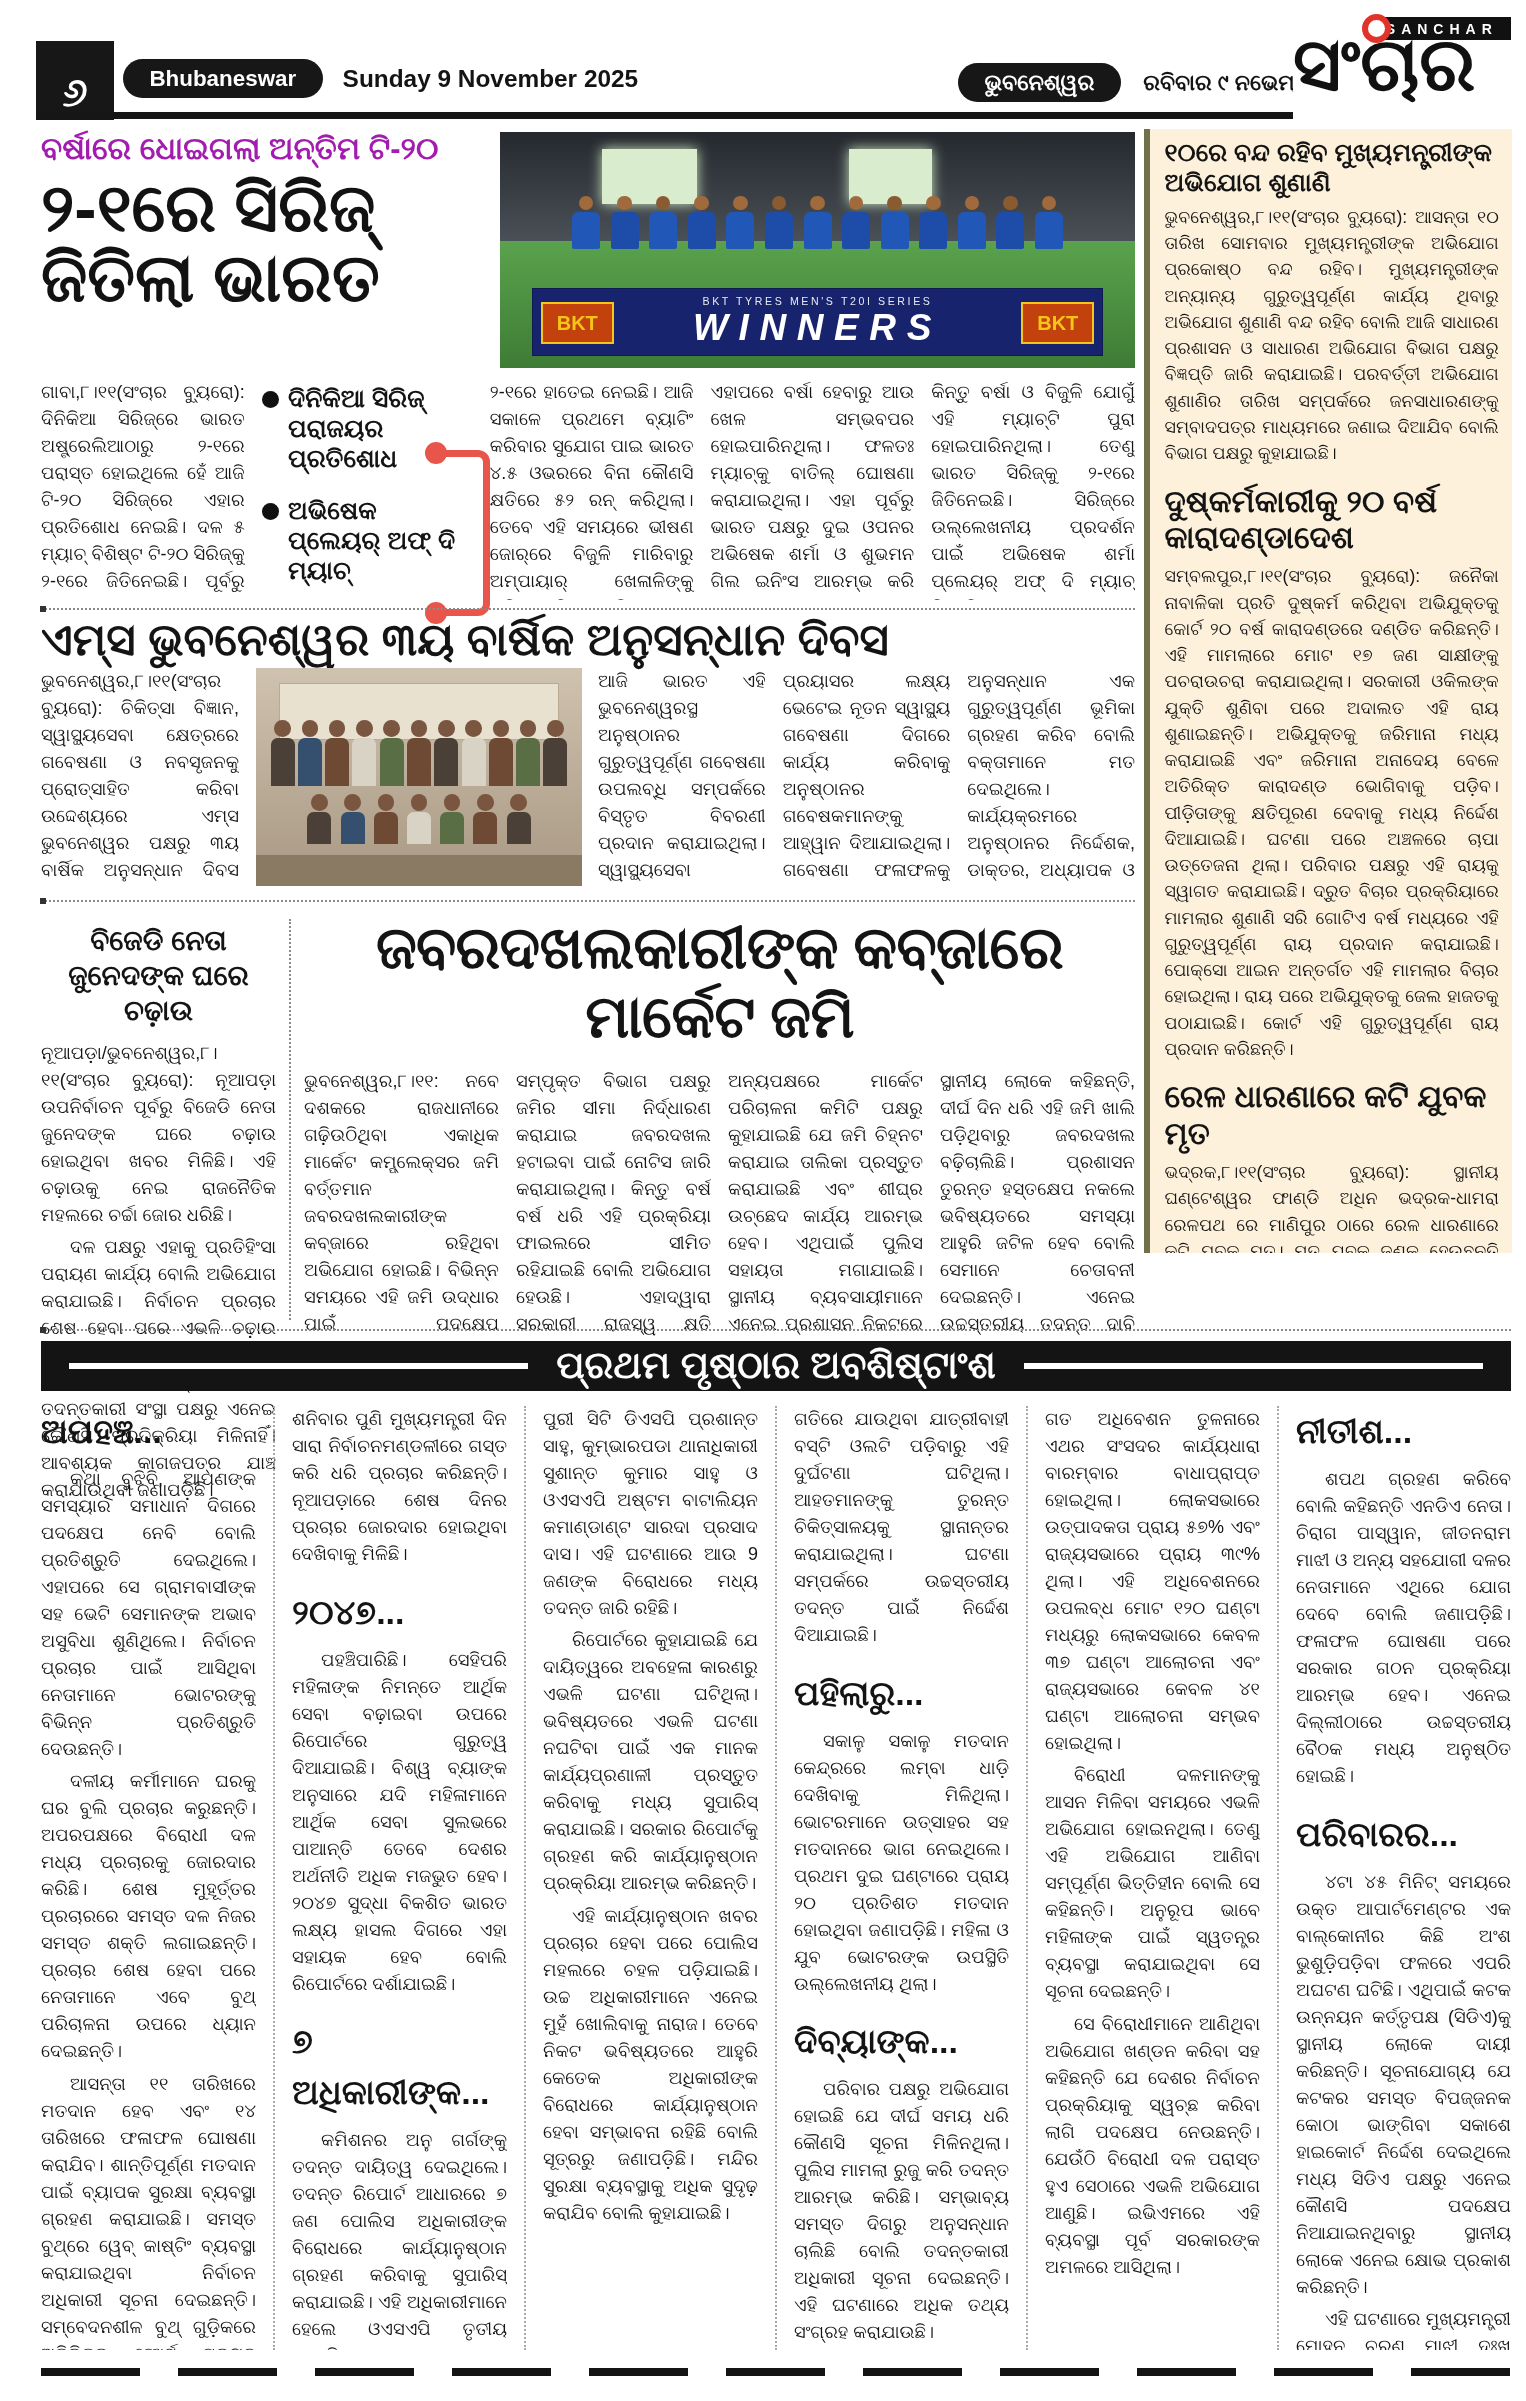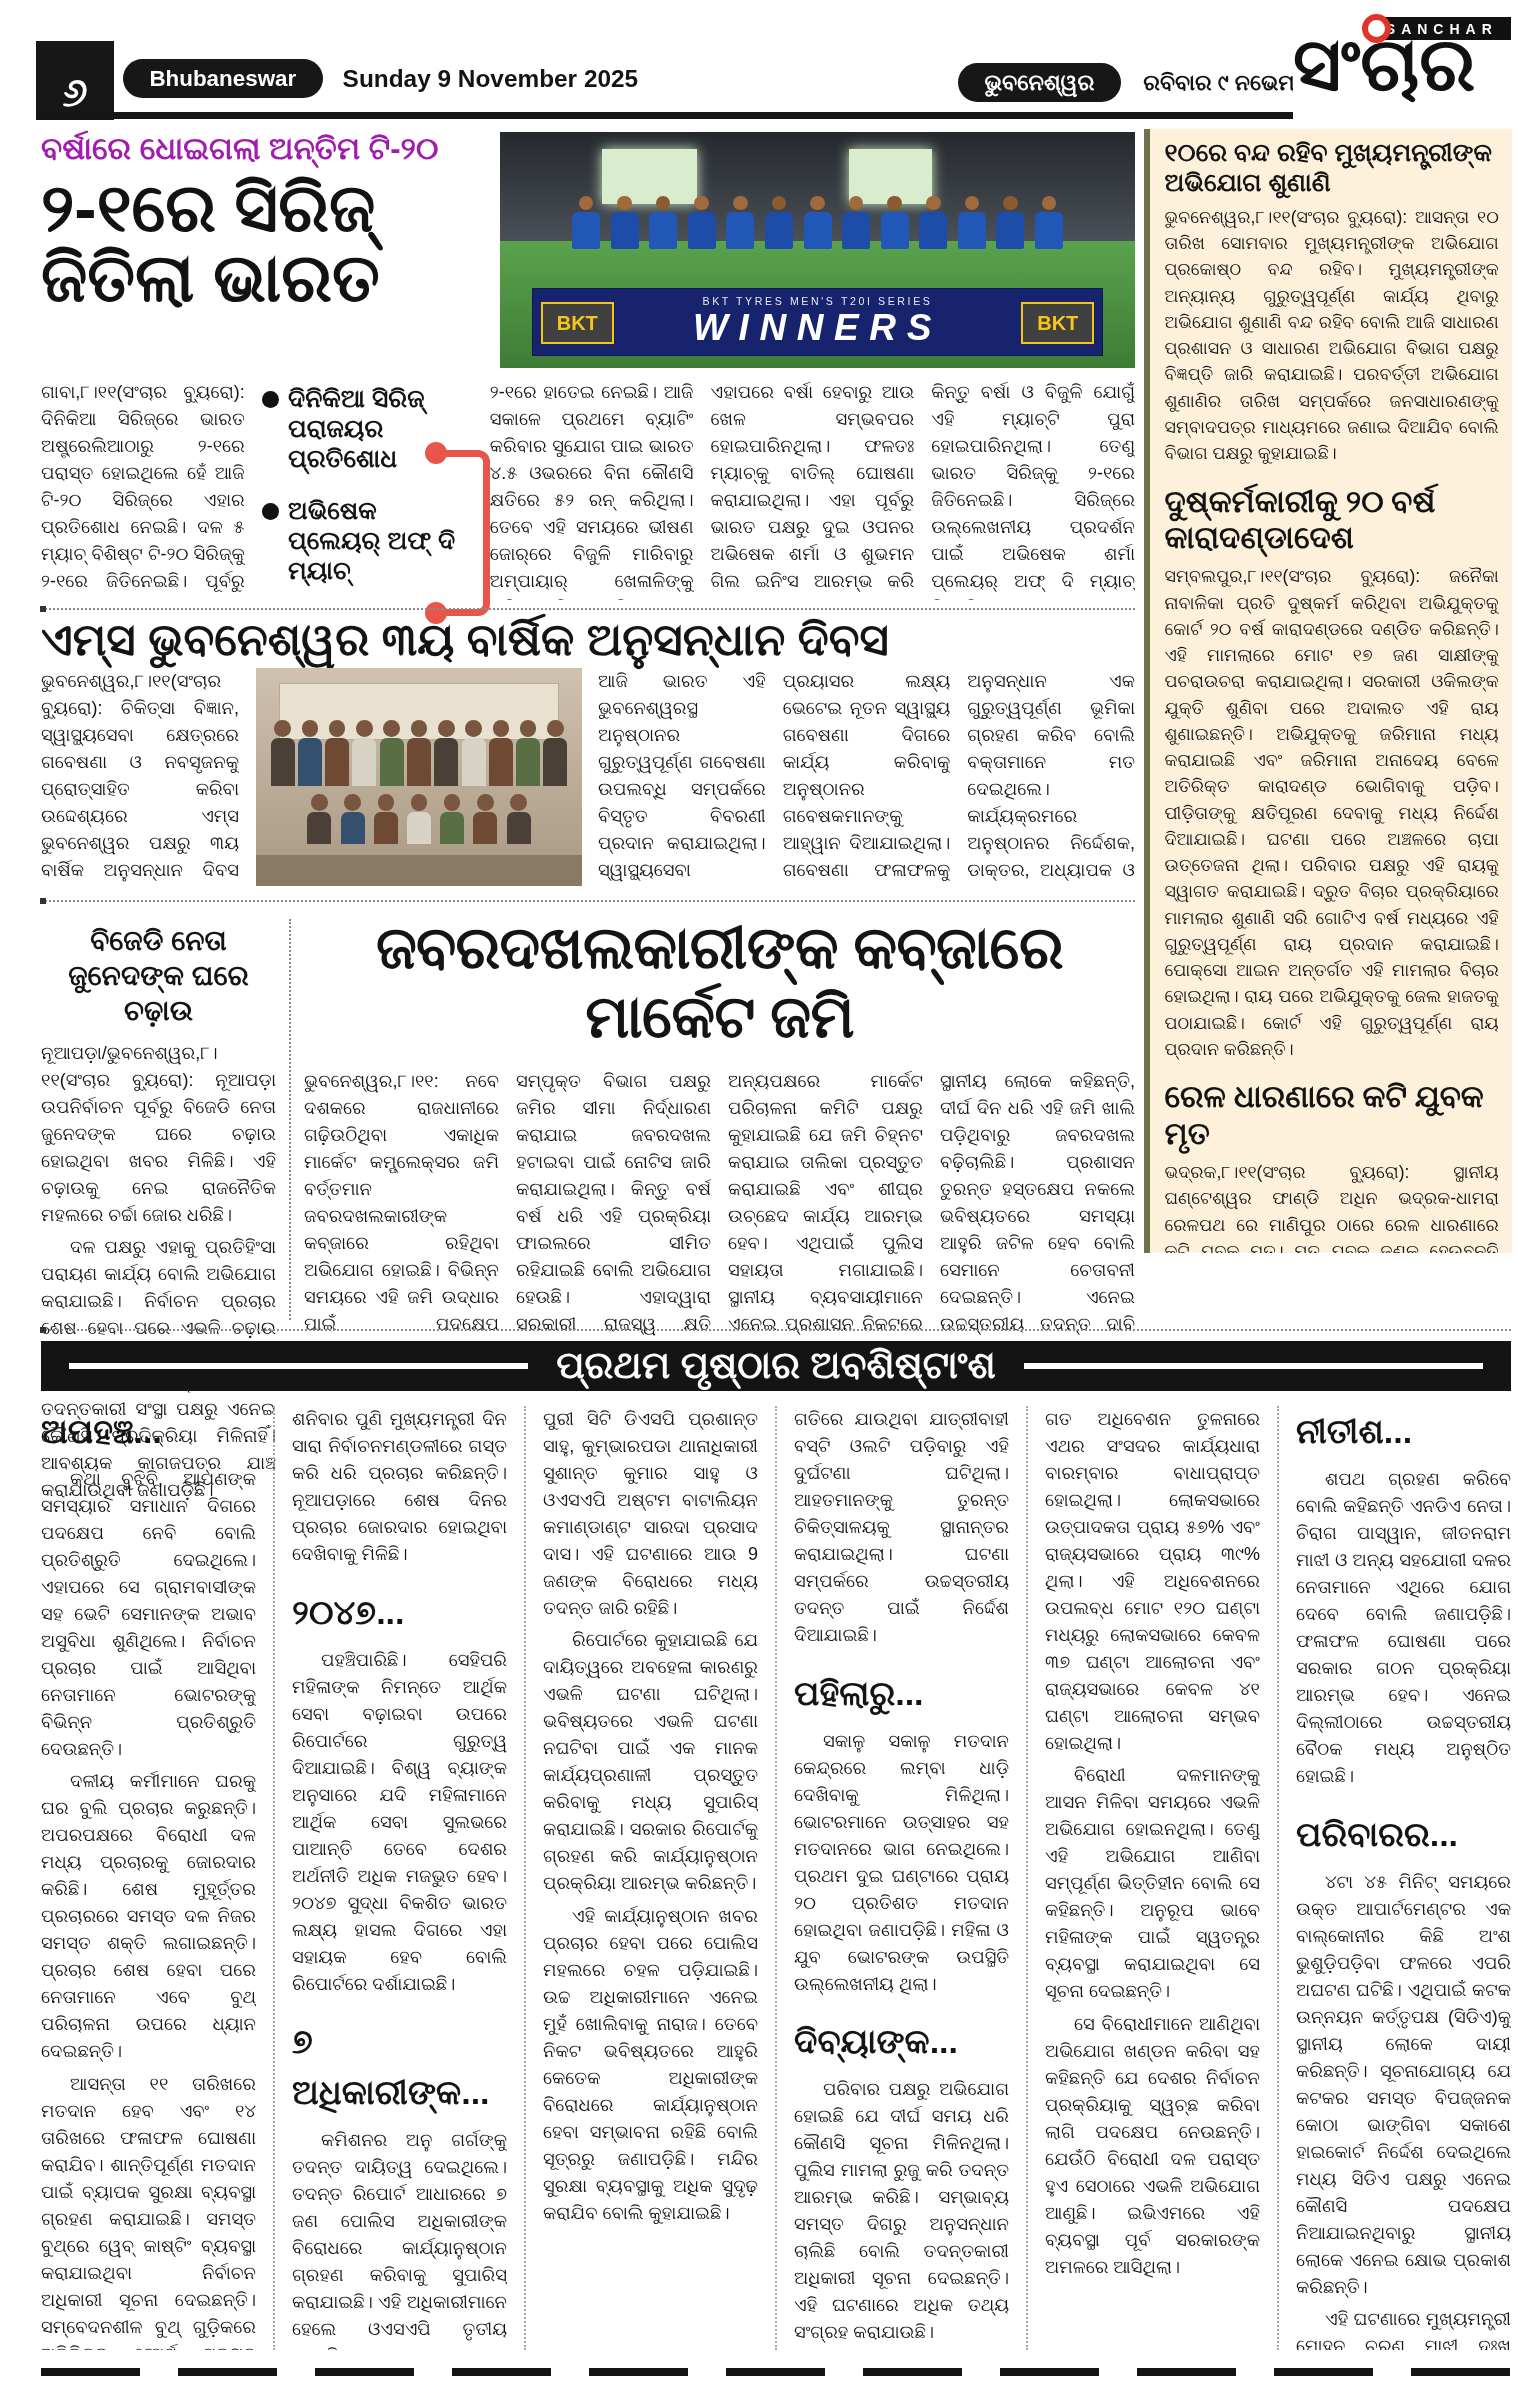--- a/index.html
+++ b/index.html
@@ -53,21 +53,21 @@
   .pc-field{position:absolute;left:0;right:0;top:46%;bottom:0;background:linear-gradient(#5aa24d,#3e7c35);}
   .players-row{position:absolute;left:0;right:0;top:27%;display:flex;justify-content:center;gap:10.6px;z-index:2;}
   .pl .hd{display:block;width:14.5px;height:14.5px;border-radius:50%;background:#a06a3c;margin:0 auto;}
   .pl .bd{display:block;width:28px;height:37px;background:#1d4da8;border-radius:6px 6px 2px 2px;margin:1.3px auto 0;}
   .pl:nth-child(odd) .bd{background:#2158b8;}
   .pl:nth-child(3n) .hd{background:#8a5a30;}
   .pc-banner{position:absolute;left:5%;right:5%;bottom:5%;height:66px;background:#17246d;color:#fff;
       display:flex;flex-direction:column;align-items:center;justify-content:center;z-index:3;border:1.3px solid #0e1a52;}
   .pc-banner .sm{font-size:10.6px;letter-spacing:2.6px;opacity:.9;}
   .pc-banner .big{font-size:37px;font-weight:bold;font-style:italic;letter-spacing:10.6px;}
-  .bkt-chip{position:absolute;top:13.2px;width:69px;height:38px;background:#404040;color:#f5c518;
+  .bkt-chip{position:absolute;top:13.2px;width:69px;height:38px;background:#c2410c;color:#f5c518;
       display:flex;align-items:center;justify-content:center;font-weight:bold;font-size:20px;border:2px solid #f5c518;}
   .bkt-l{left:8px;} .bkt-r{right:8px;}
 
   
   .mid-head{position:absolute;left:41px;top:614px;font-size:45px;font-weight:bold;}
   .mid-col-left{position:absolute;left:41px;top:668px;width:198px;height:218px;}
   .photo-event{position:absolute;left:256px;top:668px;width:326px;height:218px;background:linear-gradient(#cfc2ae,#a89884);overflow:hidden;}
   .pe-banner{position:absolute;top:7%;left:7%;right:7%;height:25%;background:#e9e1d0;border:1.3px solid #b8ab92;}
   .pe-floor{position:absolute;bottom:0;left:0;right:0;height:14%;background:#8a7a64;}
   .ev-back{position:absolute;top:24%;left:2%;right:2%;display:flex;justify-content:center;gap:3.3px;}
@@ -86,21 +86,21 @@
   .cstory{position:absolute;left:304px;top:914px;width:831px;height:412px;}
   .cstory h2{margin:0;font-size:59px;font-weight:bold;text-align:center;letter-spacing:-0.7px;}
   .cstory .cols{display:flex;gap:17px;margin-top:16px;height:310px;overflow:hidden;}
   .cstory .cols .c{flex:1;}
 
   
   .rail{position:absolute;left:1144px;top:129px;width:368px;height:1124px;background:#fdf1dc;
         border-left:6.6px solid #70704a;box-sizing:border-box;padding:9.2px 13.2px 6.6px 14.5px;overflow:hidden;}
   .rail h3{margin:0 0 6.6px;font-weight:bold;line-height:1.18;}
   .rail h3.h-s1{font-size:25px;}
-  .rail h3.h-big{font-size:31px;margin-top:12px;font-family:Liberation Serif, serif;}
+  .rail h3.h-big{font-size:31px;margin-top:12px;}
   .rail .body-txt{font-size:17.5px;}
 
   
   .banner{position:absolute;left:41px;top:1341px;width:1470px;height:50px;background:#141414;color:#fff;
           display:flex;align-items:center;justify-content:center;font-size:38px;font-weight:bold;}
   .banner::before,.banner::after{content:"";flex:1;height:6px;background:#fff;margin:0 28px;}
   .bgrid{position:absolute;left:41px;top:1406px;width:1470px;height:944px;display:flex;}
   .bcol{flex:1;overflow:hidden;}
   .bcol + .bcol{border-left:2px dotted #a8a8a8;padding-left:17px;margin-left:17px;}
   .bhead{font-size:34px;font-weight:bold;margin:18.5px 0 9.2px;}

